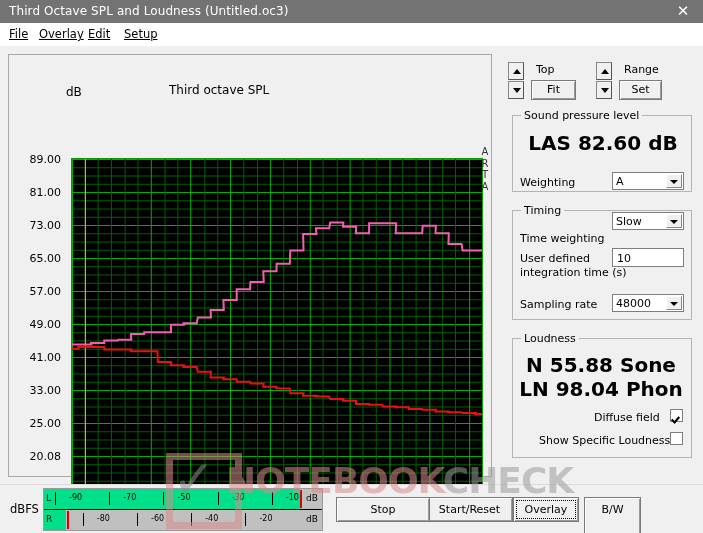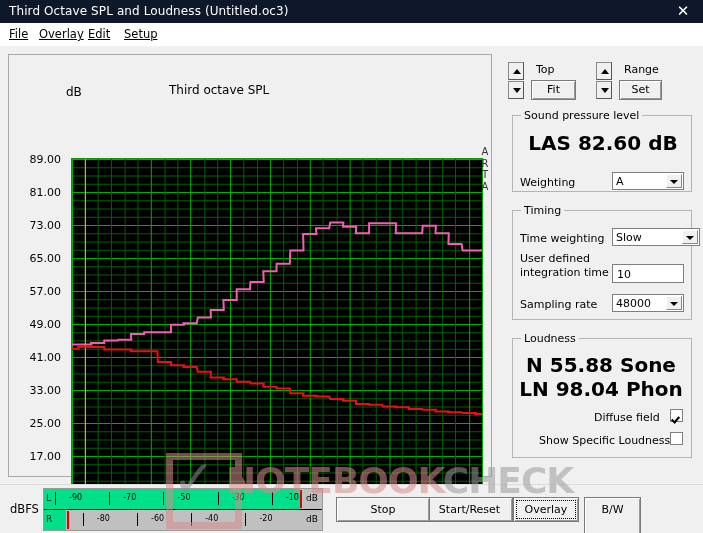--- a/index.html
+++ b/index.html
@@ -7,21 +7,21 @@
     width:703px;height:533px;
     background:#ece9e4;
     font-family:"DejaVu Sans","Liberation Sans",sans-serif;
     font-size:11px;color:#000;
     overflow:hidden;
     -webkit-font-smoothing:none;
   }
   .app{position:relative;width:703px;height:533px;background:#00a2c7;box-sizing:border-box;}
 
   
-  .titlebar{position:absolute;left:0;top:0;width:703px;height:23px;background:#0f172a;}
+  .titlebar{position:absolute;left:0;top:0;width:703px;height:23px;background:#737373;}
   .title-text{position:absolute;left:9px;top:4px;color:#ffffff;font-size:12px;letter-spacing:0.1px;white-space:nowrap;}
   .close-btn{position:absolute;right:0;top:0;width:40px;height:23px;color:#fff;font-size:15px;line-height:23px;text-align:center;cursor:pointer;}
 
   
   .menubar{position:absolute;left:0;top:23px;width:703px;height:23px;background:#ffffff;border-bottom:7px solid #1d4ed8;}
   .menu-item{position:absolute;top:4px;font-size:11.5px;color:#000;cursor:default;white-space:nowrap;}
   .menu-item .u{text-decoration:underline;}
 
   
   .client{position:absolute;left:0;top:46px;width:703px;height:438px;background:#f0f0f0;}
@@ -122,21 +122,21 @@
       <div class="ylabels" id="ylabels">
           <div class="ylabel" style="left: 0px; top: 98px;">89.00</div>
           <div class="ylabel" style="left: 0px; top: 131px;">81.00</div>
           <div class="ylabel" style="left: 0px; top: 164px;">73.00</div>
           <div class="ylabel" style="left: 0px; top: 197px;">65.00</div>
           <div class="ylabel" style="left: 0px; top: 230px;">57.00</div>
           <div class="ylabel" style="left: 0px; top: 263px;">49.00</div>
           <div class="ylabel" style="left: 0px; top: 296px;">41.00</div>
           <div class="ylabel" style="left: 0px; top: 329px;">33.00</div>
           <div class="ylabel" style="left: 0px; top: 362px;">25.00</div>
-          <div class="ylabel" style="left: 0px; top: 395px;">17.00</div>
+          <div class="ylabel" style="left: 0px; top: 395px;">20.08</div>
           <div class="ylabel" style="left: 0px; top: 428px;">9.00</div>
         </div>
 
       <div class="plot" id="plot">
         <svg id="plotsvg" width="410" height="330" viewBox="0 0 410 330">
             <line x1="0" y1="330.5" x2="410" y2="330.5" stroke="#00b000" stroke-width="1"></line>
             <line x1="0" y1="322.25" x2="410" y2="322.25" stroke="#006000" stroke-width="1"></line>
             <line x1="0" y1="314" x2="410" y2="314" stroke="#006000" stroke-width="1"></line>
             <line x1="0" y1="305.75" x2="410" y2="305.75" stroke="#006000" stroke-width="1"></line>
             <line x1="0" y1="297.5" x2="410" y2="297.5" stroke="#00b000" stroke-width="1"></line>
@@ -272,29 +272,29 @@
         <div class="cv">A</div>
         <div class="cbtn">
             <i></i>
           </div>
       </div>
 
       <div class="group" style="left:12px;top:160px;width:180px;height:110px;">
         <div class="group-title">Timing</div>
       </div>
       <div class="lbl" style="left:20px;top:182px;">Time weighting</div>
-      <div class="combo" style="left:112px;top:178px;width:88px;">
+      <div class="combo" style="left:112px;top:162px;width:72px;">
         <div class="cv">Slow</div>
         <div class="cbtn">
             <i></i>
           </div>
       </div>
       <div class="lbl" style="left:20px;top:202px;">User defined</div>
       <div class="lbl" style="left:20px;top:216px;">integration time (s)</div>
-      <div class="txtbox" style="left:112px;top:214px;width:72px;text-align:center;">
+      <div class="txtbox" style="left:112px;top:198px;width:72px;text-align:center;">
         <div class="tv">10</div>
       </div>
       <div class="lbl" style="left:20px;top:248px;">Sampling rate</div>
       <div class="combo" style="left:112px;top:244px;width:72px;">
         <div class="cv">48000</div>
         <div class="cbtn">
             <i></i>
           </div>
       </div>
 

